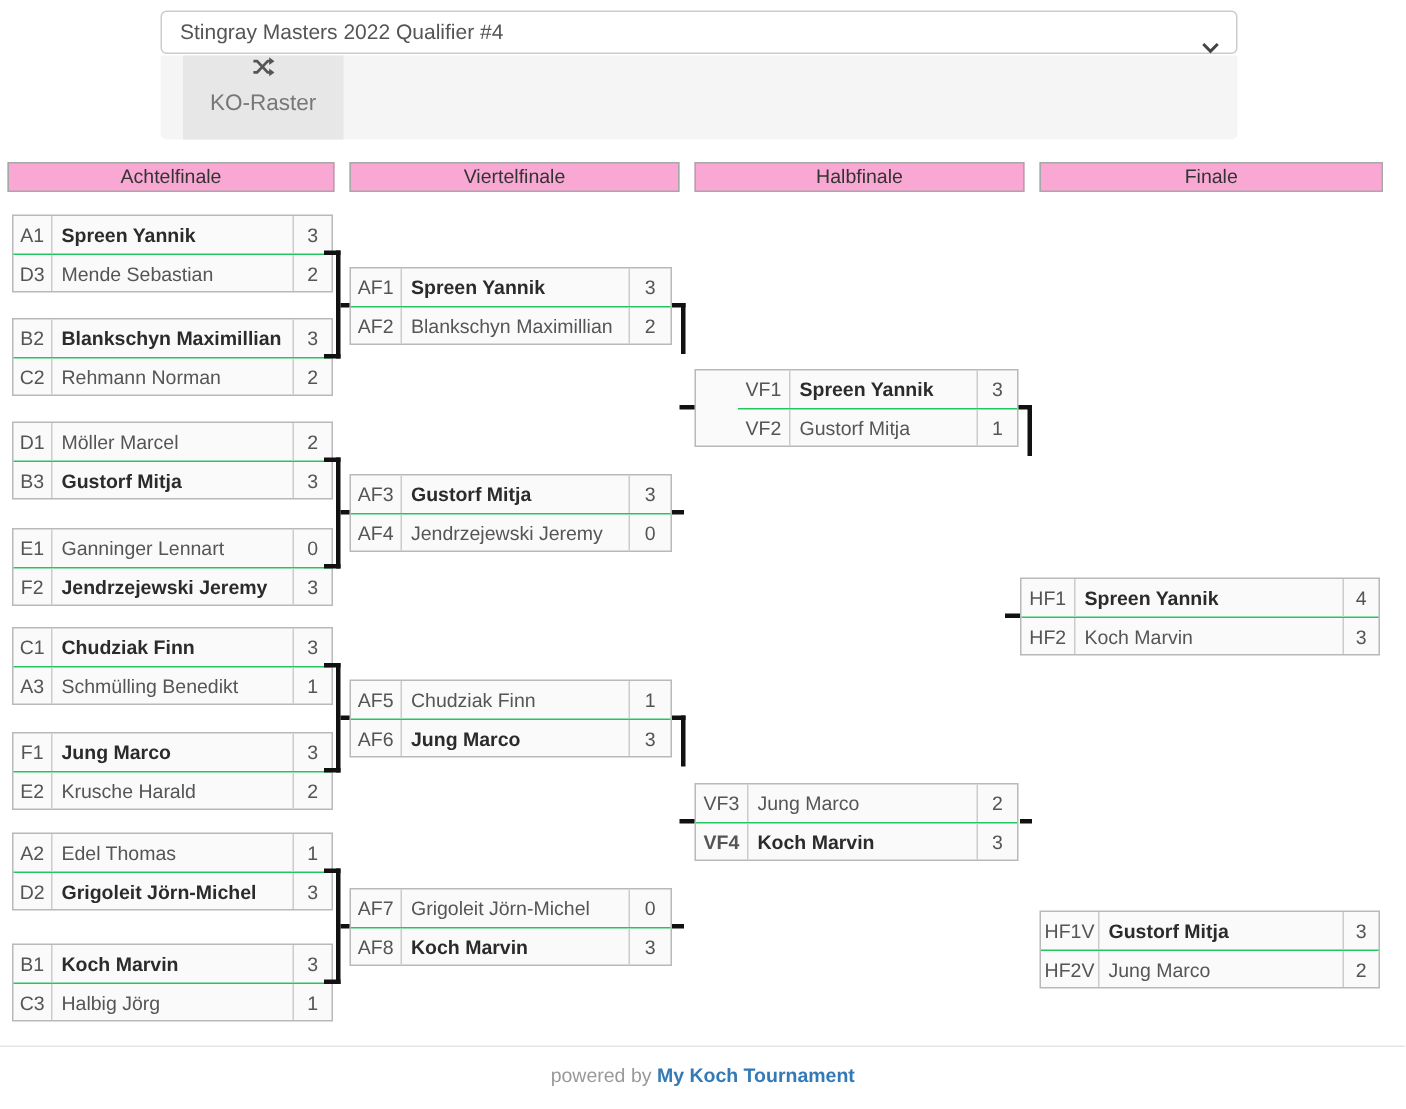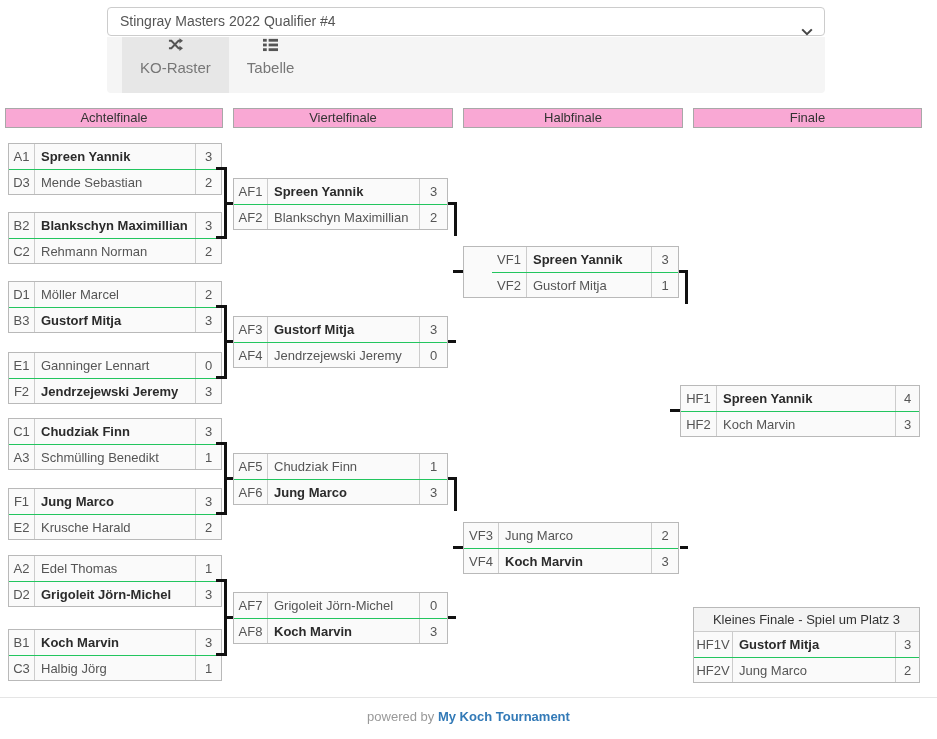--- a/index.html
+++ b/index.html
@@ -65,33 +65,20 @@
       <span>
         <svg viewBox="0 0 16 16" width="15" height="15">
           <path d="M1 4h2.6l7.6 8H13" stroke="#555" stroke-width="2" fill="none"></path>
           <path d="M1 12h2.6l7.6-8H13" stroke="#555" stroke-width="2" fill="none"></path>
           <path d="M12.2 1.2 16 4 12.2 6.8z" fill="#555"></path>
           <path d="M12.2 9.2 16 12 12.2 14.8z" fill="#555"></path>
         </svg>
       </span>
       <span>KO-Raster</span>
     </div>
-    <div class="tab">
-      <span>
-        <svg viewBox="0 0 16 16" width="15" height="15" fill="#555">
-          <rect x="0" y="2" width="4" height="3"></rect>
-            <rect x="6" y="2" width="10" height="3"></rect>
-          <rect x="0" y="7" width="4" height="3"></rect>
-            <rect x="6" y="7" width="10" height="3"></rect>
-          <rect x="0" y="12" width="4" height="3"></rect>
-            <rect x="6" y="12" width="10" height="3"></rect>
-        </svg>
-      </span>
-      <span>Tabelle</span>
-    </div>
   </div>
 
   <div id="bracket">
       <div class="round-header" style="left: 5px; top: 108px; width: 218px; height: 20px; position: absolute;">Achtelfinale</div>
       <div class="match" style="left: 8px; top: 143px; width: 214px; position: absolute;">
         <div class="prow">
           <span class="seed" style="width: 26px;">A1</span>
           <span class="pname winner">Spreen Yannik</span>
           <span class="score" style="width: 26px;">3</span>
         </div>
@@ -247,40 +234,39 @@
           <span class="score" style="width: 27px;">1</span>
         </div>
       </div>
       <div class="match" style="left: 463px; top: 522px; width: 216px; position: absolute;">
         <div class="prow">
           <span class="seed" style="width: 35px;">VF3</span>
           <span class="pname">Jung Marco</span>
           <span class="score" style="width: 27px;">2</span>
         </div>
         <div class="prow second">
-          <span class="seed" style="width: 35px;">VF4</span>
+          <span class="seed" style="width: 35px; font-weight: bold;">VF4</span>
           <span class="pname winner">Koch Marvin</span>
           <span class="score" style="width: 27px;">3</span>
         </div>
       </div>
       <div class="round-header" style="left: 693px; top: 108px; width: 229px; height: 20px; position: absolute;">Finale</div>
       <div class="match" style="left: 680px; top: 385px; width: 240px; position: absolute;">
         <div class="prow">
           <span class="seed" style="width: 36px;">HF1</span>
           <span class="pname winner">Spreen Yannik</span>
           <span class="score" style="width: 24px;">4</span>
         </div>
         <div class="prow second">
           <span class="seed" style="width: 36px;">HF2</span>
           <span class="pname">Koch Marvin</span>
           <span class="score" style="width: 24px;">3</span>
         </div>
       </div>
       <div class="match" style="left: 693px; top: 607px; width: 227px; position: absolute;">
-        <div class="match-title">Kleines Finale - Spiel um Platz 3</div>
         <div class="prow">
           <span class="seed" style="width: 39px;">HF1V</span>
           <span class="pname winner">Gustorf Mitja</span>
           <span class="score" style="width: 24px;">3</span>
         </div>
         <div class="prow second">
           <span class="seed" style="width: 39px;">HF2V</span>
           <span class="pname">Jung Marco</span>
           <span class="score" style="width: 24px;">2</span>
         </div>

